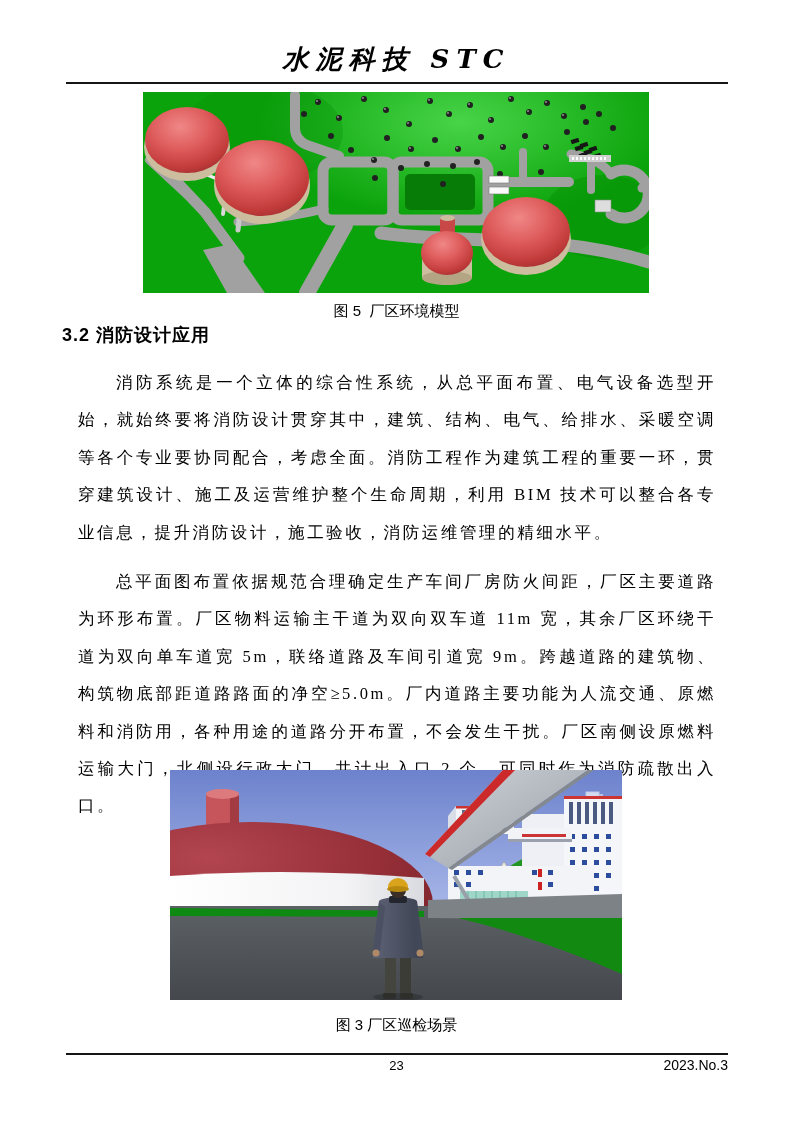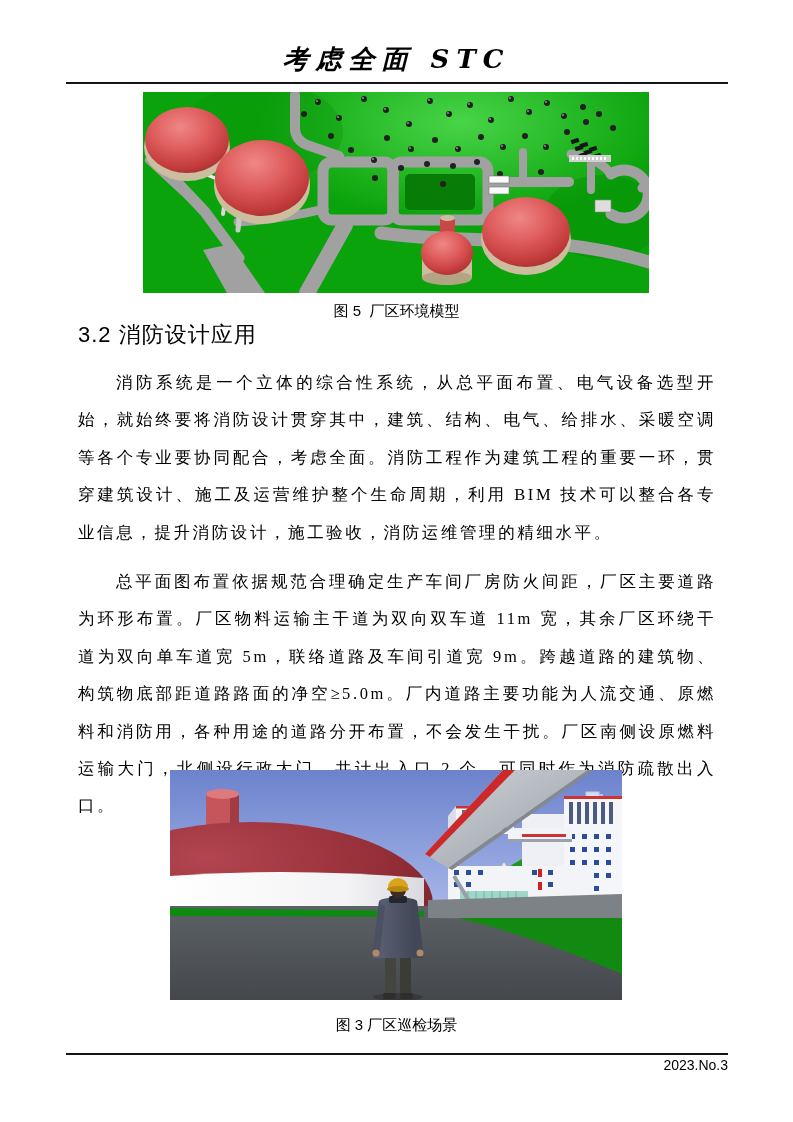--- a/index.html
+++ b/index.html
@@ -18,23 +18,23 @@
   .fig1{left:143px;top:92px;}
   .fig2{left:170px;top:770px;}
   .figcaption{
     position:absolute;left:0;width:793px;text-align:center;
     font-family:"Liberation Sans","DejaVu Sans",sans-serif;
     font-size:15px;line-height:22px;white-space:pre;
   }
   .cap1{top:300px;}
   .cap2{top:1014px;}
   .section-heading{
-    position:absolute;left:78px;top:320px;width:662px;
+    position:absolute;left:62px;top:320px;width:662px;
     font-family:"Liberation Sans","DejaVu Sans",sans-serif;
-    font-weight:normal;font-size:22px;line-height:30px;letter-spacing:1px;
+    font-weight:bold;font-size:18px;line-height:30px;letter-spacing:1px;
   }
   .body-text{position:absolute;left:66px;top:352px;width:662px;}
   .body-text p{
     margin:12px;font-size:16.5px;line-height:37.4px;letter-spacing:2.6px;
     text-align:justify;text-indent:38px;
   }
   .footer-rule{position:absolute;top:1053px;left:66px;width:662px;height:0;
     border-top:2.5px solid #151515;}
   .page-number{
     position:absolute;top:1058px;left:0;width:793px;text-align:center;
@@ -43,21 +43,21 @@
   .issue-number{
     position:absolute;top:1057px;left:66px;width:662px;text-align:right;
     font-family:"Liberation Sans","DejaVu Sans",sans-serif;font-size:14px;
   }
 </style>
 </head>
 <body>
 
 <div class="page">
 
-  <div class="journal-title">考虑全面 STC</div>
+  <div class="journal-title">水泥科技 STC</div>
   <div class="header-rule"></div>
 
   <div class="figure fig1">
     <svg width="506" height="201" viewBox="0 0 506 201">
       <defs>
         <radialGradient id="glow" cx="50%" cy="50%" r="50%">
           <stop offset="0%" stop-color="#4bd74b" stop-opacity="0.95"></stop>
           <stop offset="100%" stop-color="#4bd74b" stop-opacity="0"></stop>
         </radialGradient>
         <radialGradient id="domeR" cx="42%" cy="30%" r="78%">
@@ -375,15 +375,16 @@
         <rect x="219" y="126" width="18" height="7" rx="2" fill="#23262f"></rect>
         <circle cx="228" cy="120" r="8" fill="#3a2e26"></circle>
         <path d="M218,117 A10 9 0 0 1 238,117 L238,119 L218,119 Z" fill="#d9a41c"></path>
         <ellipse cx="228" cy="119" rx="11" ry="3" fill="#b8890f"></ellipse>
       </g>
     </svg>
   </div>
   <div class="figcaption cap2">图 3 厂区巡检场景</div>
 
   <div class="footer-rule"></div>
+  <div class="page-number">23</div>
   <div class="issue-number">2023.No.3</div>
 
 </div>
 
 </body></html>

